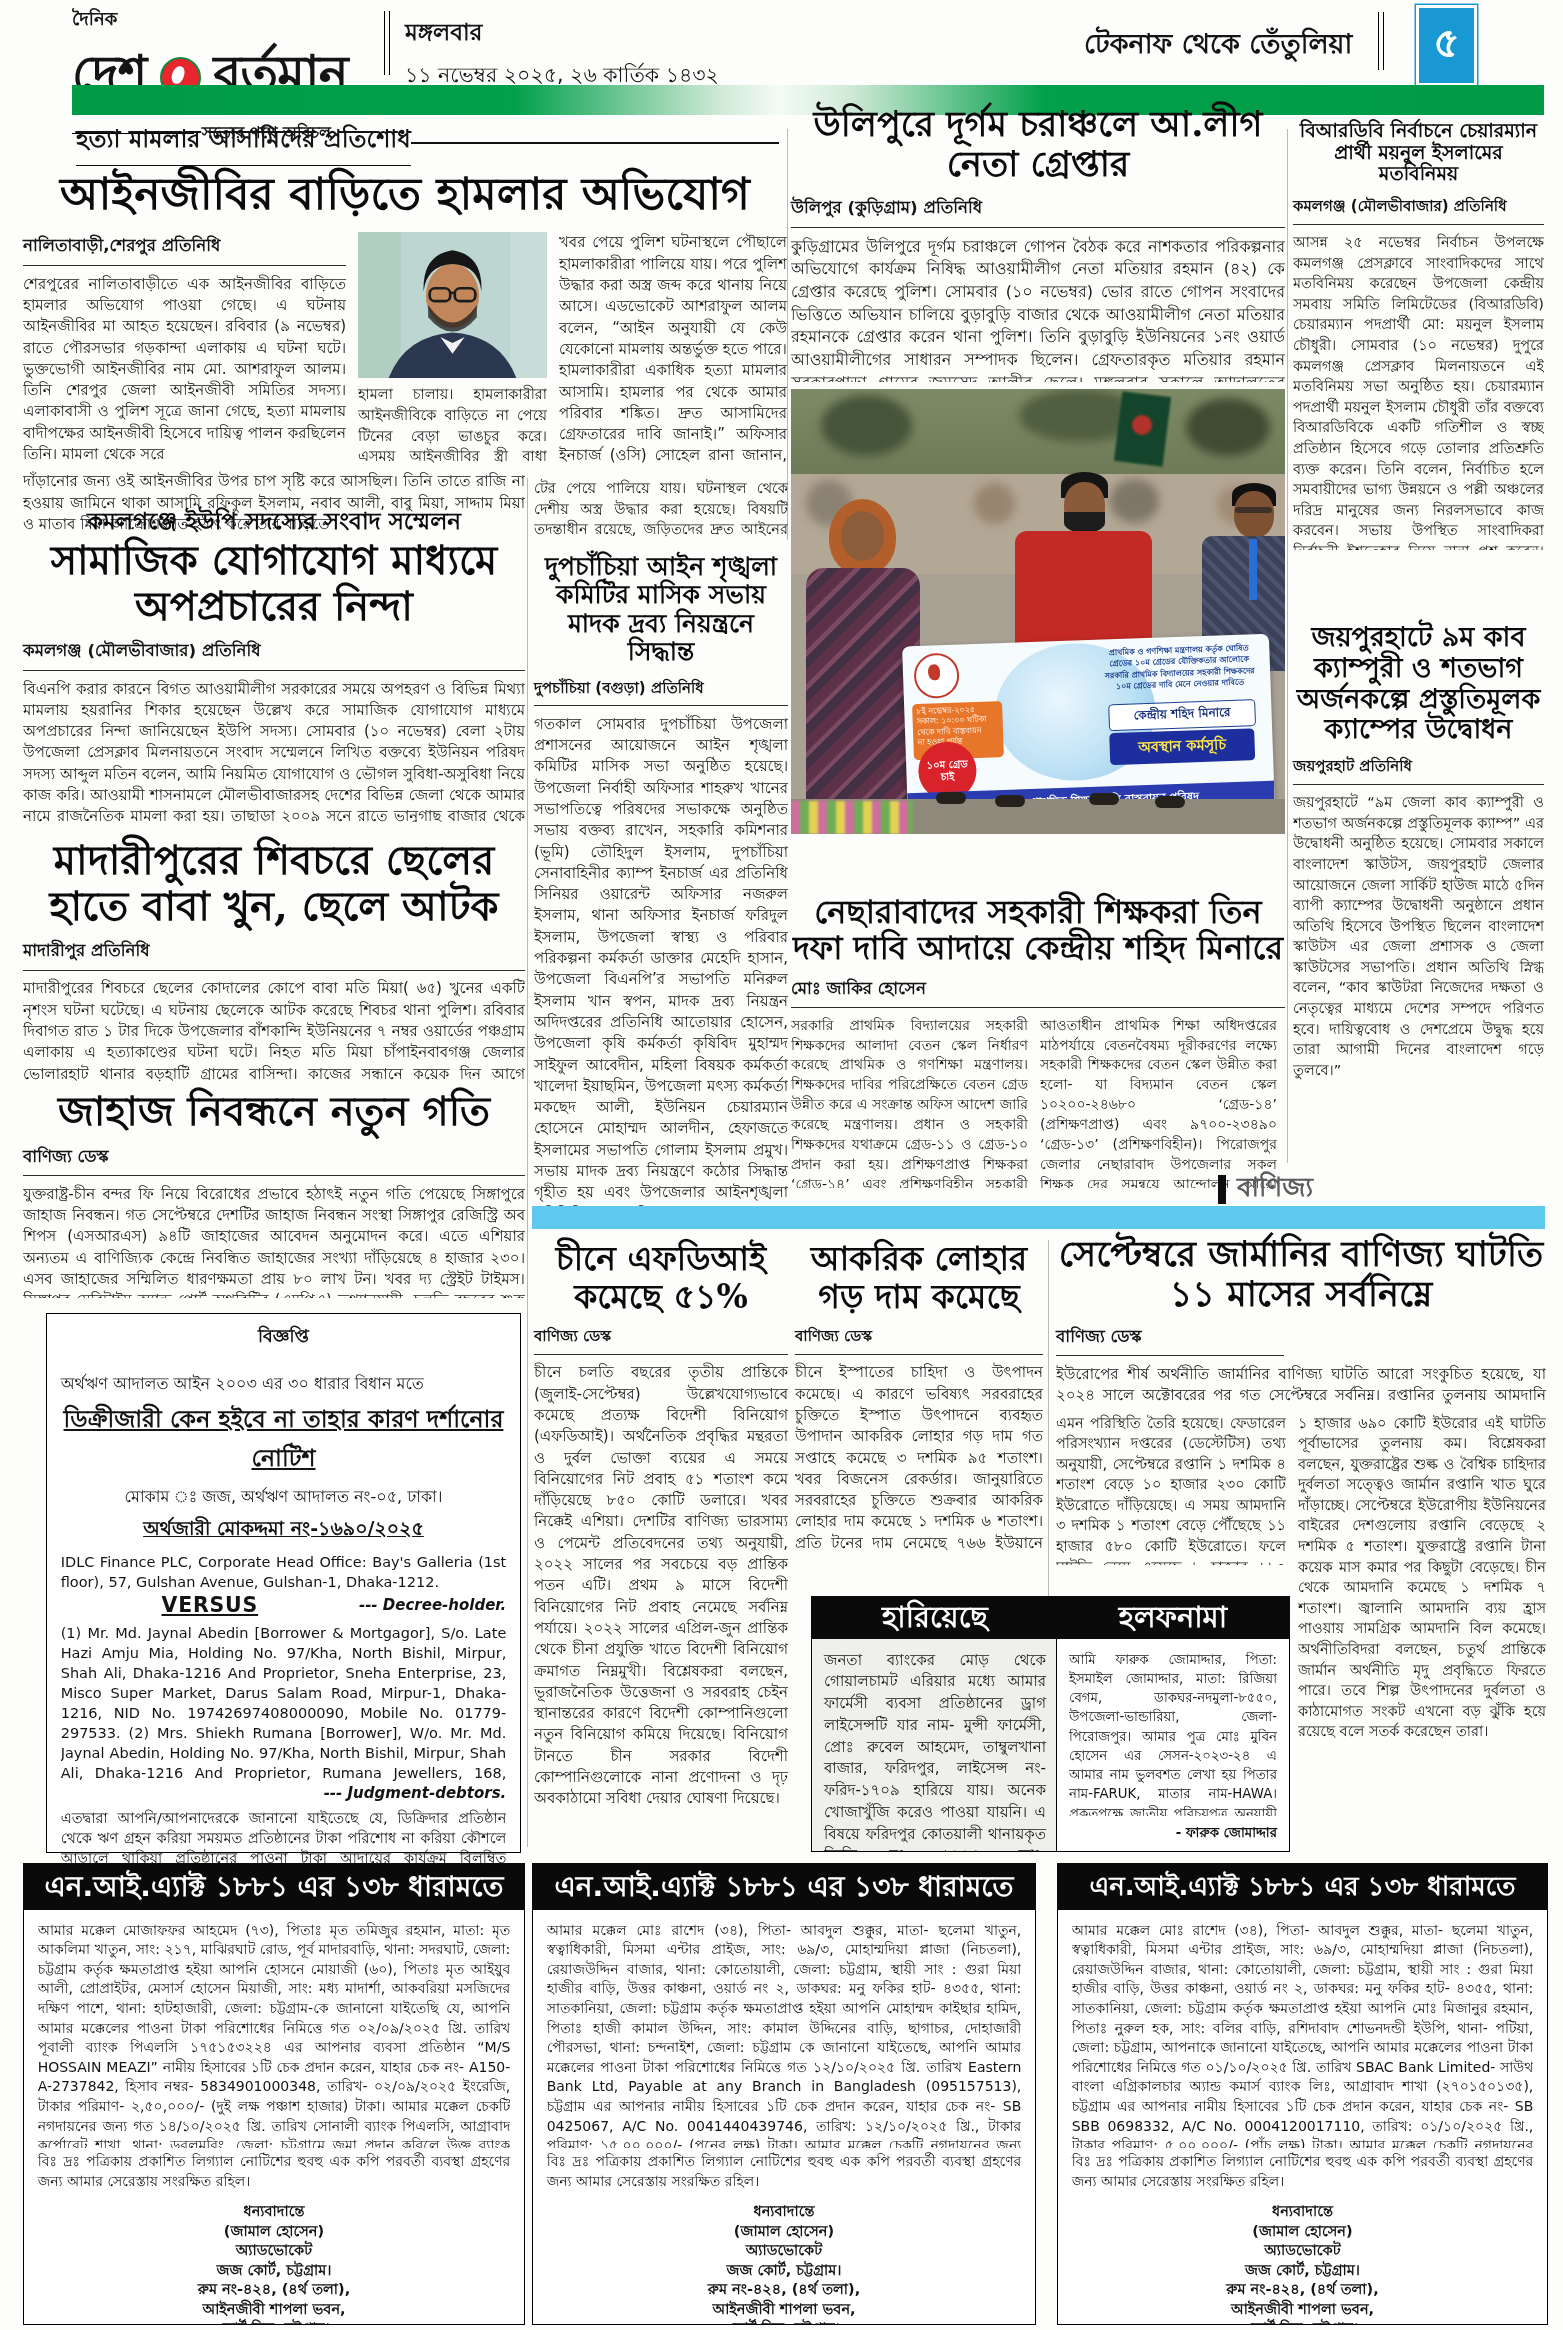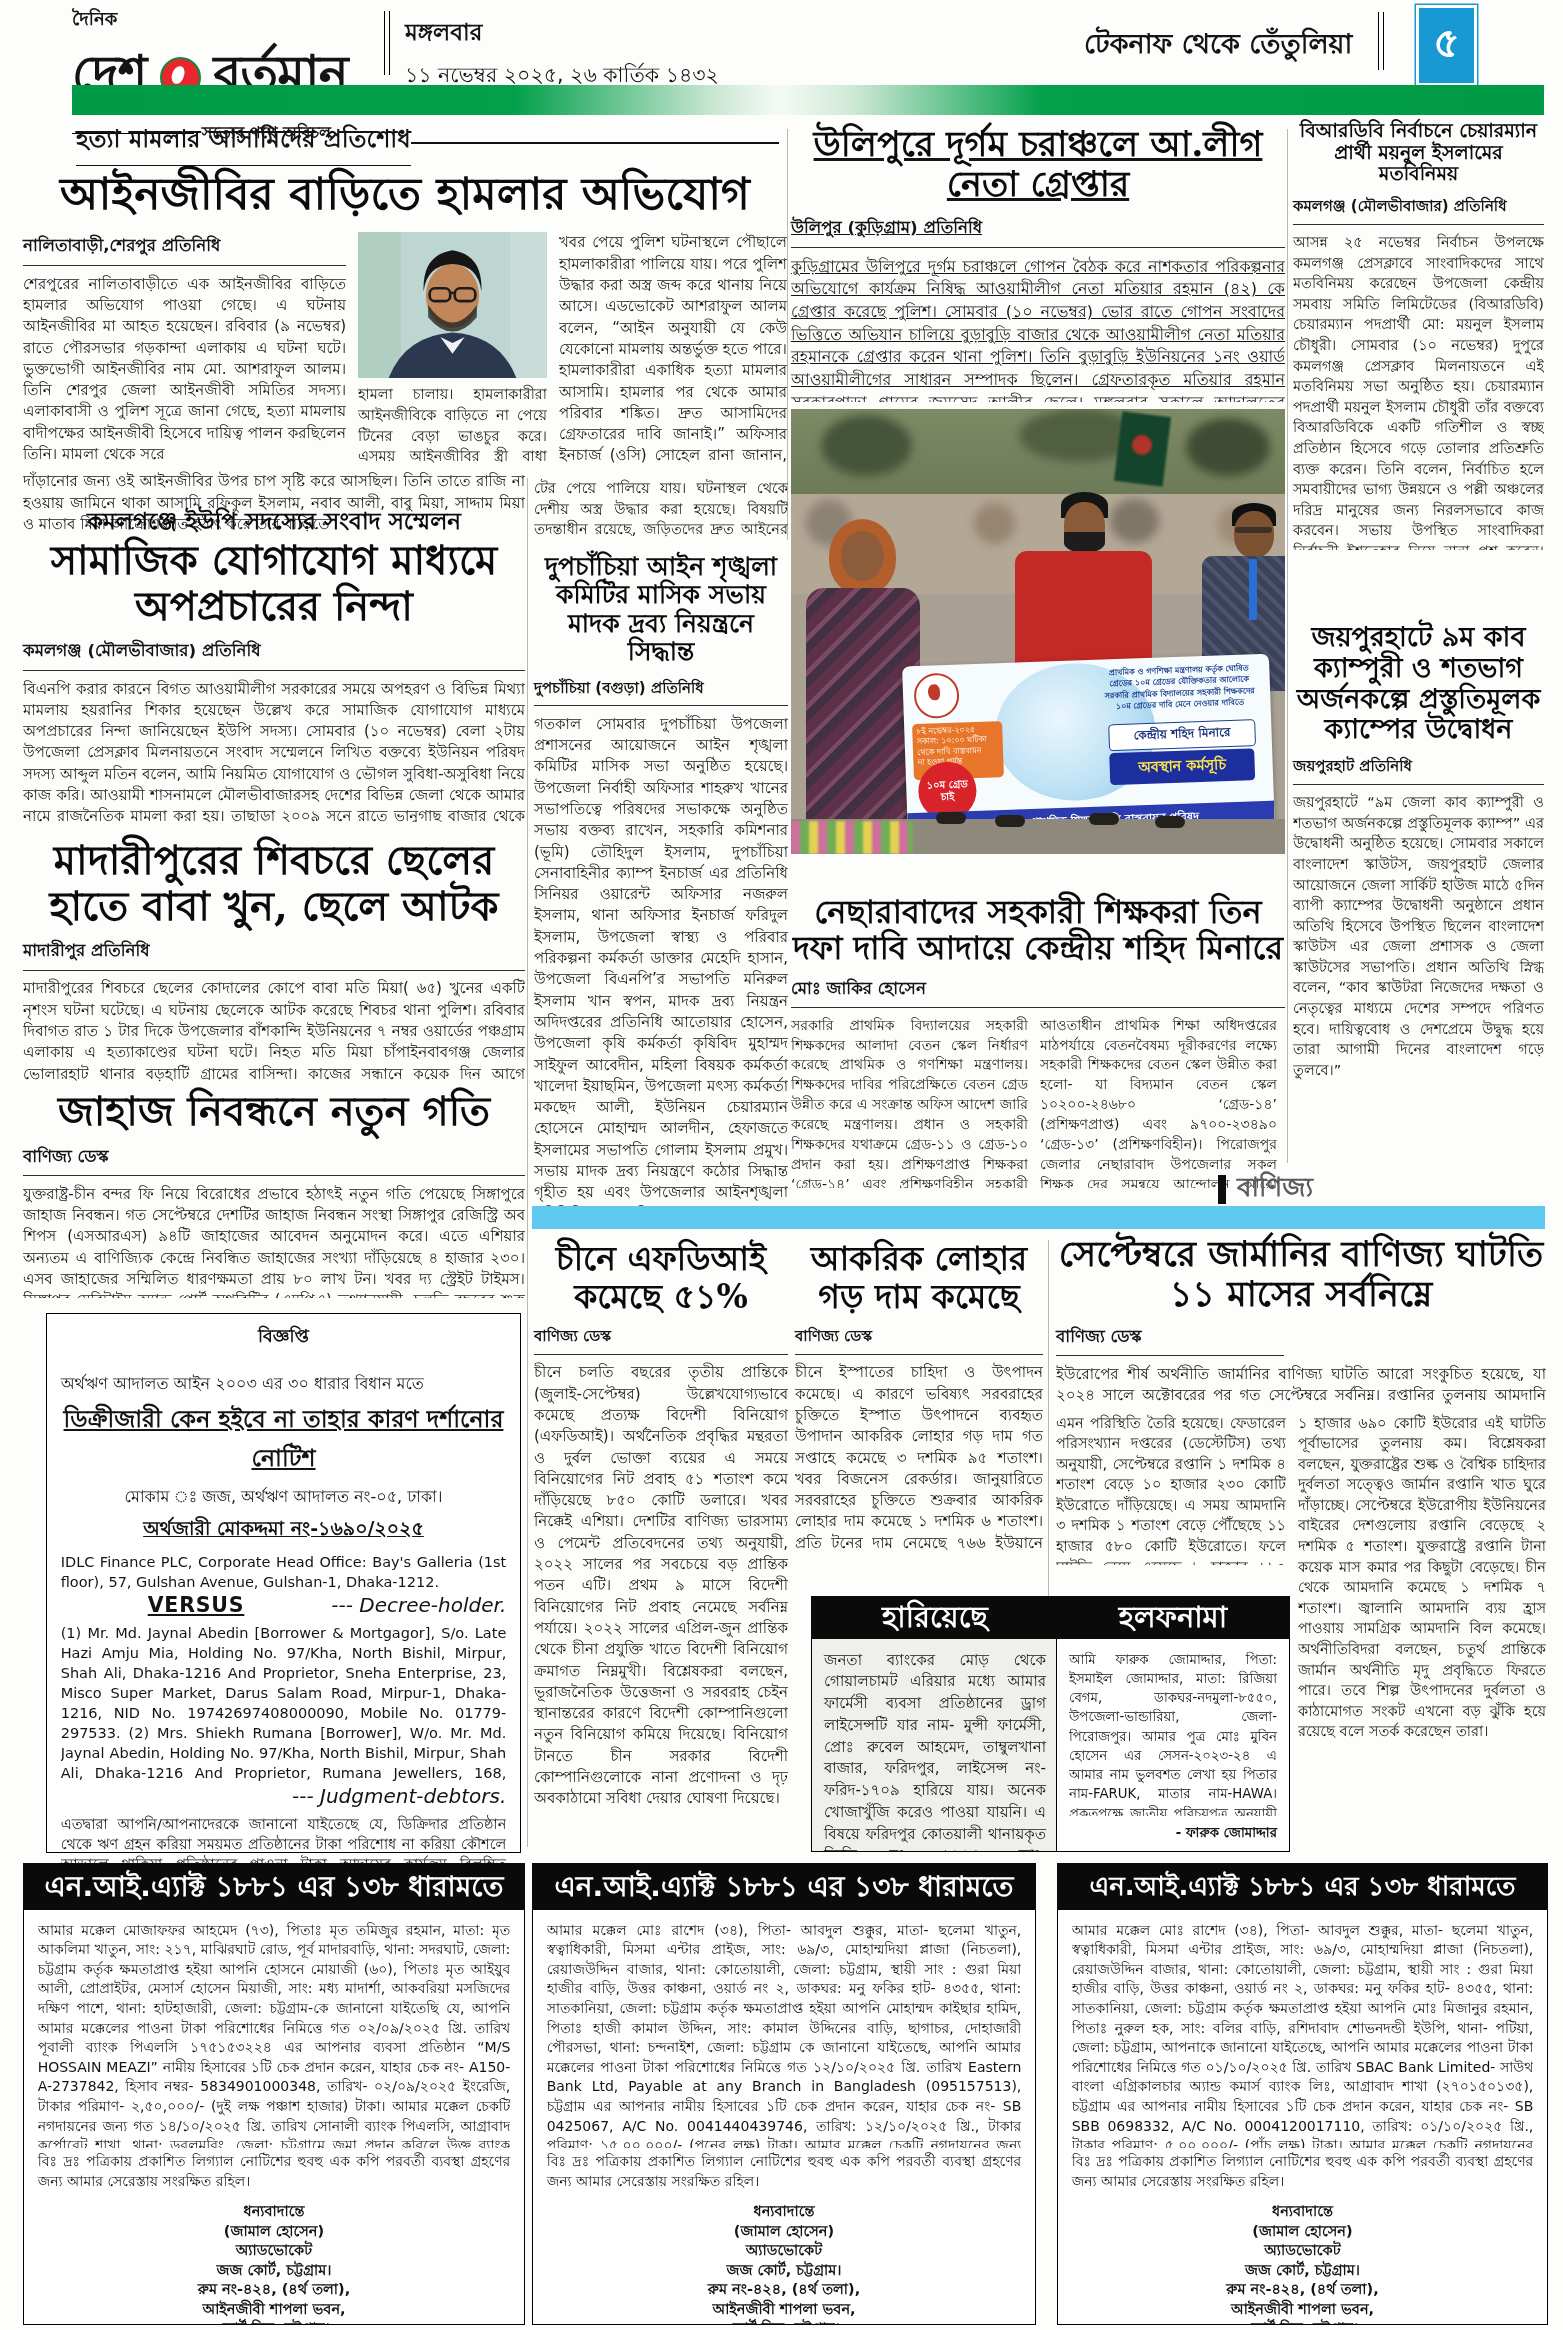--- a/index.html
+++ b/index.html
@@ -51,21 +51,21 @@
   .sigblock div:first-child{font-weight:bold;}
   
   .idlc-t1{font-size:17.5px;font-weight:bold;text-align:center;}
   .idlc-t2{font-size:16px;margin-top:19px;}
   .idlc-t3{font-size:23.6px;font-weight:bold;text-align:center;text-decoration:underline;margin-top:3px;}
   .idlc-t4{font-size:16px;text-align:center;margin-top:4.6px;}
   .idlc-t5{font-size:19px;font-weight:bold;text-align:center;text-decoration:underline;margin-top:3px;}
   .idlc-p{font-size:14.5px;line-height:1.38;margin-top:6px;}
   .vs-row{display:flex;justify-content:space-between;align-items:center;margin-top:1.5px;}
   .vs{font-size:20.5px;font-weight:bold;text-decoration:underline;letter-spacing:0.8px;}
-  .holder{font-style:italic;font-weight:normal;font-size:20px;}
+  .holder{font-style:italic;font-weight:bold;font-size:15px;}
   .idlc-footer{text-align:right;font-weight:bold;font-size:14.5px;margin-top:7.6px;}
   
   .pp{position:relative;background:#a9a294;overflow:hidden;}
   .pp .blob{position:absolute;border-radius:50%;filter:blur(4.6px);}
   .pp-banner{position:absolute;left:114px;top:251px;width:367px;height:176px;background:#f6fbfd;border-radius:7.6px;
              transform:rotate(-2deg);box-shadow:0 2.3px 6px rgba(0,0,0,.35);overflow:hidden;}
   .pp-strip{position:absolute;left:0;bottom:0;width:100%;height:29px;background:#2a3cb0;color:#fff;
             font-size:11.4px;font-weight:bold;display:flex;align-items:center;justify-content:center;}
   .pp-logo{position:absolute;left:10.6px;top:7.6px;width:41px;height:41px;border-radius:50%;background:#fff;border:2.3px solid #c0392b;}
   .pp-logo i{position:absolute;left:12px;top:9px;width:12px;height:16.7px;background:#c0392b;border-radius:50% 50% 40% 60%;}
@@ -150,21 +150,21 @@
         </div>
         <div class="body jt" style="height:81px;margin-top:6px;font-size:14.5px;">হামলা চালায়। হামলাকারীরা আইনজীবিকে বাড়িতে না পেয়ে টিনের বেড়া ভাঙচুর করে। এসময় আইনজীবির স্ত্রী বাধা দিলে তাকে ধাওয়া করে হামলাকারীরা। তবে তিনি ঘরে ঢুকে দরজা বন্ধ করে রক্ষা পান। পরে তিনি স্বামীকে ফোনে বিষয়টি জানান। আশরাফুল আলম তাৎক্ষণিকভাবে নালিতাবাড়ী থানা পুলিশকে খবর দেন।</div>
       </div>
       <div style="width:228px;">
         <div class="body jt" style="height:233px;">খবর পেয়ে পুলিশ ঘটনাস্থলে পৌছালে হামলাকারীরা পালিয়ে যায়। পরে পুলিশ উদ্ধার করা অস্ত্র জব্দ করে থানায় নিয়ে আসে। এডভোকেট আশরাফুল আলম বলেন, “আইন অনুযায়ী যে কেউ যেকোনো মামলায় অন্তর্ভুক্ত হতে পারে। হামলাকারীরা একাধিক হত্যা মামলার আসামি। হামলার পর থেকে আমার পরিবার শঙ্কিত। দ্রুত আসামিদের গ্রেফতারের দাবি জানাই।” অফিসার ইনচার্জ (ওসি) সোহেল রানা জানান, “ঘটনার খবর পেয়ে দ্রুত পুলিশ পাঠানো হয়। হামলাকারীরা পুলিশের উপস্থিতি</div>
       </div>
     </div>
     <div class="body jt" style="width:502px;height:68px;margin-top:6px;">দাঁড়ানোর জন্য ওই আইনজীবির উপর চাপ সৃষ্টি করে আসছিল। তিনি তাতে রাজি না হওয়ায় জামিনে থাকা আসামি রফিকুল ইসলাম, নবাব আলী, বাবু মিয়া, সাদ্দাম মিয়া ও মাতাব মিয়া আক্রোশবশত হঠাৎ করে তার বাড়িতে</div>
   </div>
 
-  <div class="abs" style="left:791px;top:124px;width:494px;text-decoration:underline;">
+  <div class="abs" style="left:791px;top:104px;width:494px;">
     <div class="hd" style="font-size:35px;">উলিপুরে দূর্গম চরাঞ্চলে আ.লীগ নেতা গ্রেপ্তার</div>
     <span class="byline" style="margin-top:10.6px;">উলিপুর (কুড়িগ্রাম) প্রতিনিধি</span>
     <div class="body jt" style="height:146px;font-size:16px;">কুড়িগ্রামের উলিপুরে দূর্গম চরাঞ্চলে গোপন বৈঠক করে নাশকতার পরিকল্পনার অভিযোগে কার্যক্রম নিষিদ্ধ আওয়ামীলীগ নেতা মতিয়ার রহমান (৪২) কে গ্রেপ্তার করেছে পুলিশ। সোমবার (১০ নভেম্বর) ভোর রাতে গোপন সংবাদের ভিত্তিতে অভিযান চালিয়ে বুড়াবুড়ি বাজার থেকে আওয়ামীলীগ নেতা মতিয়ার রহমানকে গ্রেপ্তার করেন থানা পুলিশ। তিনি বুড়াবুড়ি ইউনিয়নের ১নং ওয়ার্ড আওয়ামীলীগের সাধারন সম্পাদক ছিলেন। গ্রেফতারকৃত মতিয়ার রহমান সরকারপাড়া গ্রামের জমসেদ আলীর ছেলে। মঙ্গলবার সকালে আদালতের মাধ্যমে জেল হাজতে প্রেরণ করা হয়েছে বলে জানা গেছে।</div>
 
     <div class="pp" style="width:494px;height:445px;margin-top:7.6px;">
       <div class="abs" style="left:0;top:0;width:494px;height:114px;background:linear-gradient(#7e8a66,#687552);"></div>
       <div class="blob" style="left:30px;top:6px;width:91px;height:61px;background:#46543a;"></div>
       <div class="blob" style="left:228px;top:0px;width:122px;height:53px;background:#515f41;"></div>
       <div class="blob" style="left:395px;top:9px;width:84px;height:58px;background:#3f4c33;"></div>
       <div class="abs" style="left:327px;top:4.6px;width:49px;height:70px;background:#14452c;transform:rotate(7deg);filter:blur(0.8px);"></div>

